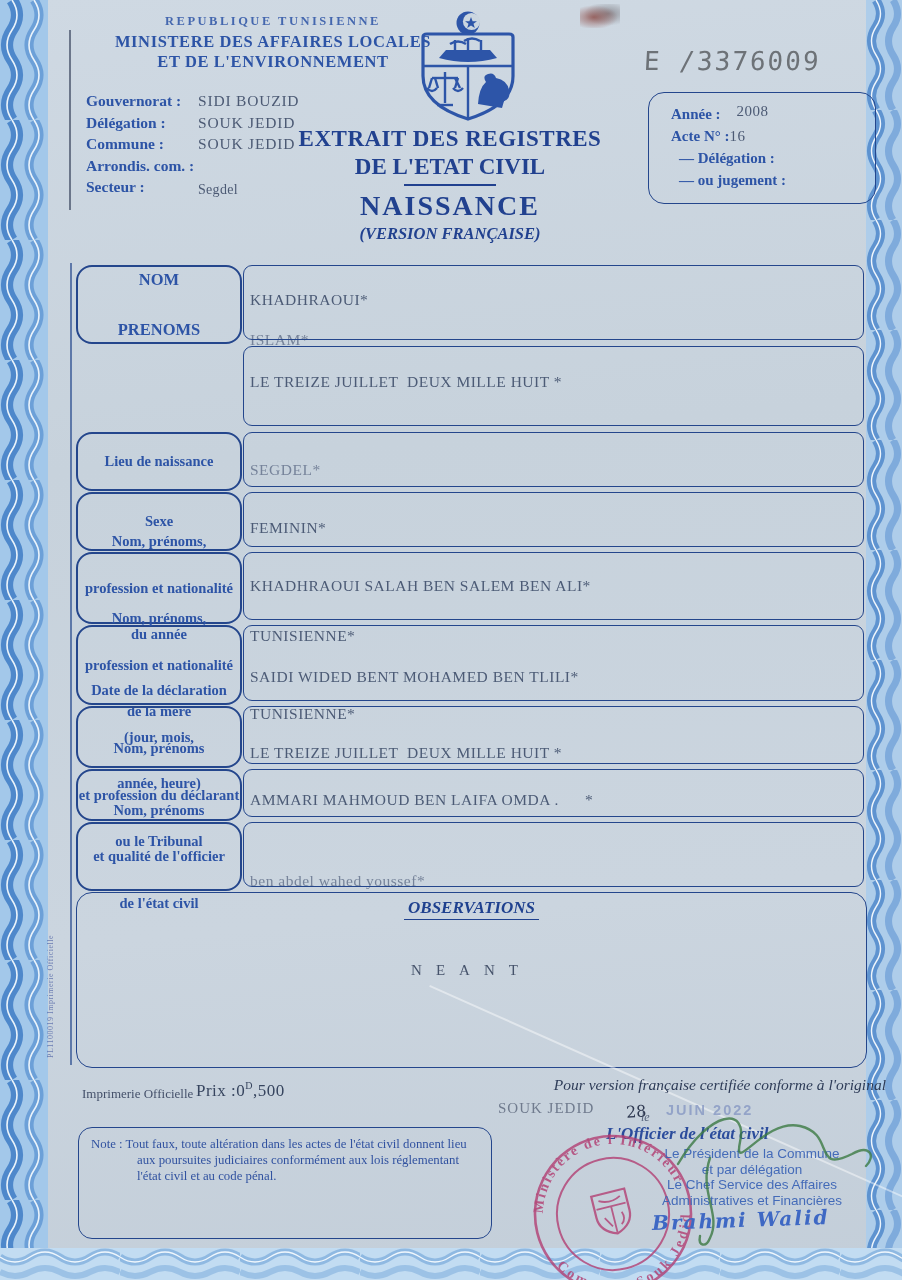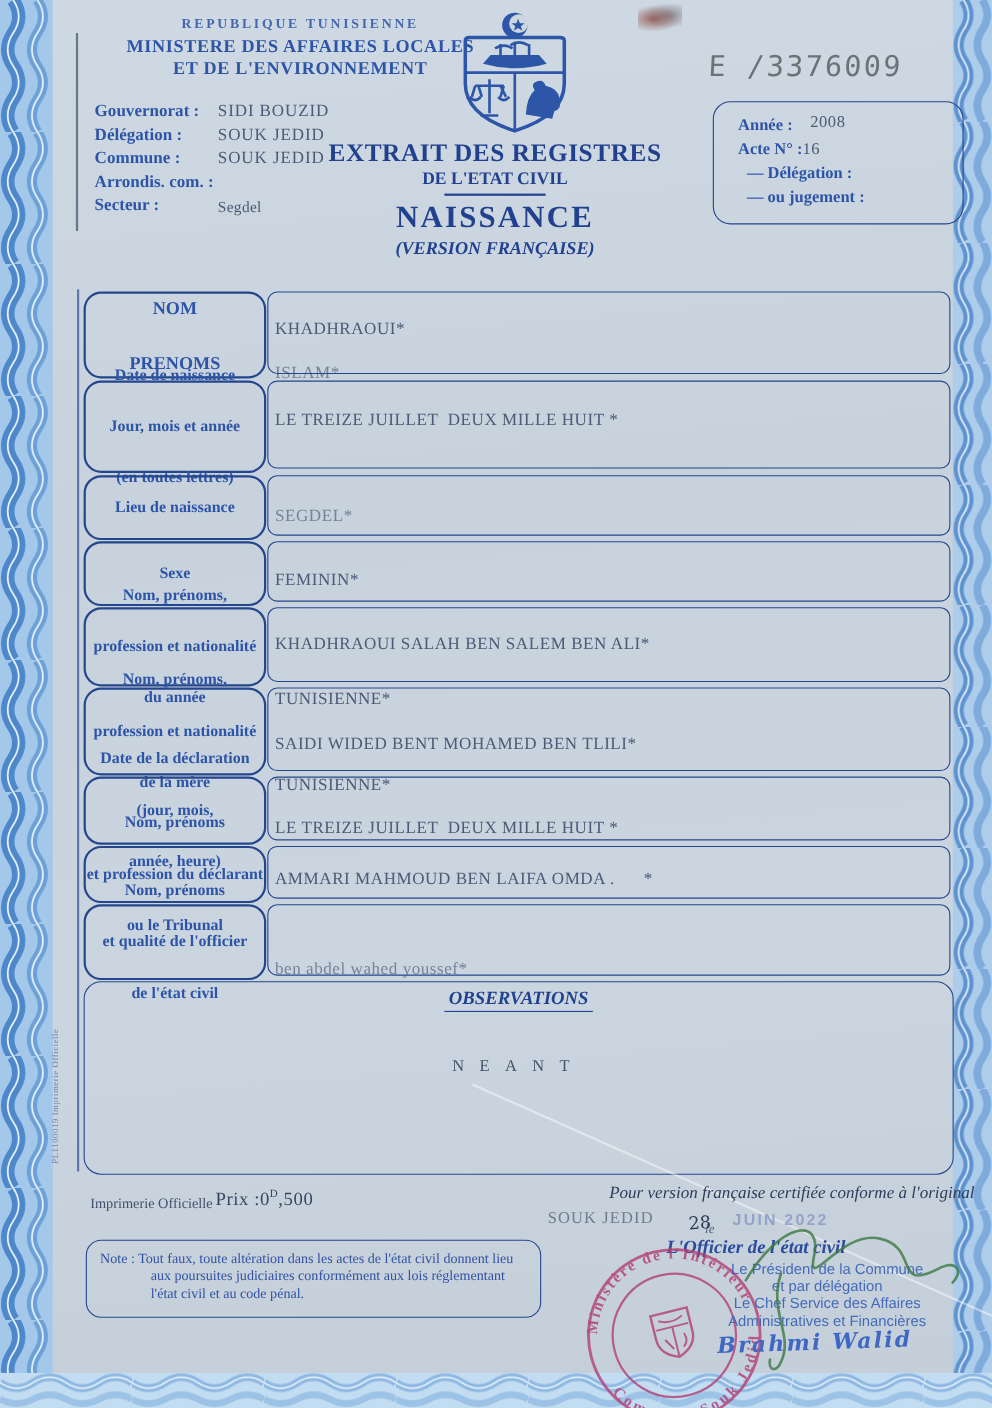--- a/index.html
+++ b/index.html
@@ -33,21 +33,21 @@
   .actval.up{position:relative;top:-3px;margin-left:16px;}
 
   
   .smudge{position:absolute;left:580px;top:4px;width:40px;height:24px;
           background:radial-gradient(ellipse at 35% 55%,rgba(140,70,64,.75),rgba(140,70,64,0) 65%),
                      radial-gradient(ellipse at 70% 40%,rgba(90,85,90,.55),rgba(90,85,90,0) 60%);}
 
   
   .title{position:absolute;left:250px;top:126px;width:400px;text-align:center;color:#21418f;}
   .t1{font-size:23px;font-weight:bold;letter-spacing:.5px;}
-  .t2{font-size:16px;font-weight:bold;margin-top:2px;}
+  .t2{font-size:23px;font-weight:bold;margin-top:2px;}
   .t-under{width:92px;height:2px;background:#21418f;margin:4px auto 4px;}
   .t3{font-size:28px;font-weight:bold;letter-spacing:2px;}
   .t4{font-size:16.5px;font-weight:bold;font-style:italic;margin-top:2px;}
 
   
   #main-table{position:absolute;inset:0;}
   .tbl-rule{position:absolute;left:70px;top:263px;width:2px;height:802px;background:#24468c;opacity:.65;}
   .lbox{position:absolute;left:76px;width:162px;border:2px solid #24468c;border-radius:16px;
         display:flex;flex-direction:column;align-items:center;justify-content:center;
         color:#2d54a6;font-weight:bold;font-size:14.5px;line-height:18.5px;text-align:center;z-index:3;gap:28px;}
@@ -70,21 +70,21 @@
   .prix sup{font-size:10px;}
   .certify{position:absolute;left:508px;top:1076px;width:378px;text-align:right;font-style:italic;
            font-size:15.5px;color:#2e3c58;}
   .place{position:absolute;left:498px;top:1100px;font-size:15px;color:#707b8e;letter-spacing:1px;}
   .le{position:absolute;left:641px;top:1094px;font-size:12px;font-style:italic;color:#55627a;margin-top:16px;}
   .day{position:absolute;left:626px;top:1102px;font-size:16px;color:#303a52;font-family:"DejaVu Serif",serif;
        transform:rotate(-4deg);}
   .datestamp{position:absolute;left:666px;top:1102px;font-family:"Liberation Sans",sans-serif;font-weight:bold;
              font-size:14.5px;color:#8b9cc5;letter-spacing:2px;opacity:.85;}
   .officier{position:absolute;left:606px;top:1124px;font-size:17px;font-weight:bold;font-style:italic;color:#2b4c9c;}
-  .notebox{position:absolute;left:78px;top:1127px;width:414px;height:71px;border:1.6px solid #24468c;
+  .notebox{position:absolute;left:78px;top:1127px;width:414px;height:112px;border:1.6px solid #24468c;
            border-radius:14px;box-sizing:border-box;padding:8px 12px 0 12px;}
   .notebox p{margin:0;font-size:12.8px;line-height:16px;color:#3152a0;padding-left:46px;text-indent:-46px;}
   .side-imprint{position:absolute;left:46px;top:1058px;transform:rotate(-90deg);transform-origin:left top;
                 font-size:8px;color:#5568a8;letter-spacing:.5px;white-space:nowrap;opacity:.8;}
 
   
   .stamp{position:absolute;left:518px;top:1128px;transform:rotate(-14deg);opacity:.9;}
   .delegation{position:absolute;left:602px;top:1146px;width:300px;text-align:center;
               font-family:"Liberation Sans",sans-serif;font-size:13.5px;line-height:15.5px;
               color:#3a63b6;opacity:.92;}
@@ -210,25 +210,20 @@
 
     <div class="tbl-rule"></div>
     <div id="main-table">
         <div class="lbox big" style="top: 265px; height: 75px;">
           <span>NOM</span>
           <span>PRENOMS</span>
         </div>
         <div class="vbox" style="top: 265px; height: 75px;"></div>
         <span class="val" style="top: 291px;">KHADHRAOUI*</span>
         <span class="val faint" style="top: 331px;">ISLAM*</span>
-        <div class="lbox" style="top: 346px; height: 80px;">
-          <span>Date de naissance</span>
-          <span>Jour, mois et année</span>
-          <span>(en toutes lettres)</span>
-        </div>
         <div class="vbox" style="top: 346px; height: 80px;"></div>
         <span class="val" style="top: 373px;">LE TREIZE JUILLET  DEUX MILLE HUIT *</span>
         <div class="lbox" style="top: 432px; height: 55px;">
           <span>Lieu de naissance</span>
         </div>
         <div class="vbox" style="top: 432px; height: 55px;"></div>
         <span class="val faint" style="top: 461px;">SEGDEL*</span>
         <div class="lbox" style="top: 492px; height: 55px;">
           <span>Sexe</span>
         </div>

